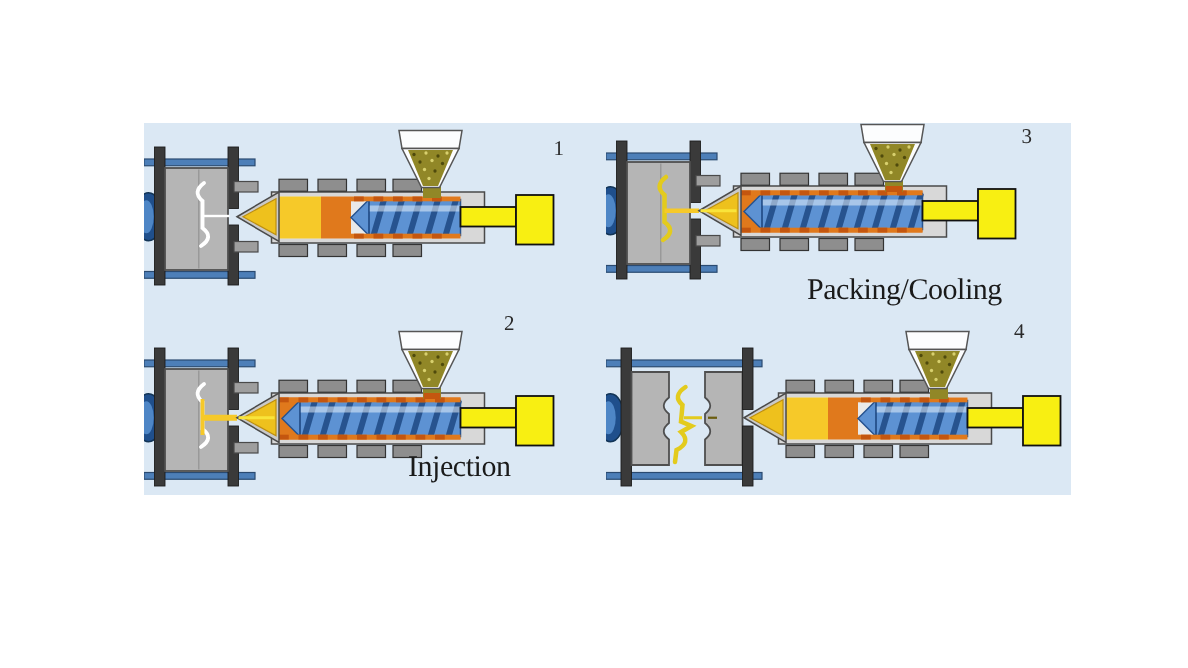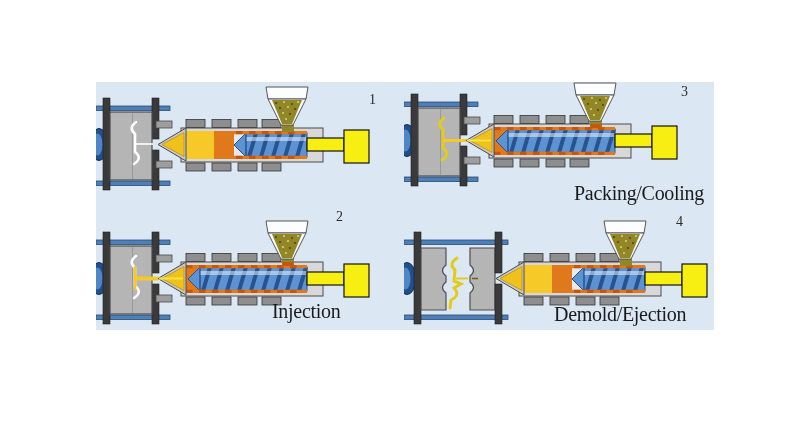--- a/index.html
+++ b/index.html
@@ -12,21 +12,21 @@
   .m-1{left:96px;top:84px;}
   .m-2{left:96px;top:218px;}
   .m-3{left:404px;top:80px;}
   .m-4{left:404px;top:218px;}
   .stage-label{
     position:absolute;font-size:20px;letter-spacing:-0.3px;color:#1a1a1a;
     white-space:nowrap;line-height:1;
   }
   .lbl-1{left:277px;top:189px;}
   .lbl-2{left:272px;top:301px;}
-  .lbl-3{left:574px;top:183px;}
+  .lbl-3{left:538px;top:183px;}
   .lbl-4{left:554px;top:304px;}
   .stage-number{
     position:absolute;font-size:14px;color:#2a2a2a;line-height:1;white-space:nowrap;
   }
   .num-1{left:369px;top:93px;}
   .num-2{left:336px;top:210px;}
   .num-3{left:681px;top:85px;}
   .num-4{left:676px;top:215px;}
 </style>
 </head>
@@ -375,14 +375,13 @@
             <polygon points="92,60.5 120,44 120,77" fill="#c9c9c9" stroke="#4a4a4a" stroke-width="1"></polygon>
             <polygon points="96,60.5 118,48.5 118,72.5" fill="#eec11d" stroke="#bd8f10" stroke-width="0.8"></polygon>
           </g>
           <g>
             <rect x="241" y="54" width="37" height="13" fill="#f8ef12" stroke="#111" stroke-width="1.2"></rect>
             <rect x="278" y="46" width="25" height="33" fill="#f8ef12" stroke="#111" stroke-width="1.2"></rect>
           </g>
         </g>
       </svg></div>
   <span class="stage-number num-4">4</span>
-  <span class="stage-label lbl-4" style="color: rgb(26, 26, 26);">Demold/Ejection</span>
 </div>
 
 </body></html>

